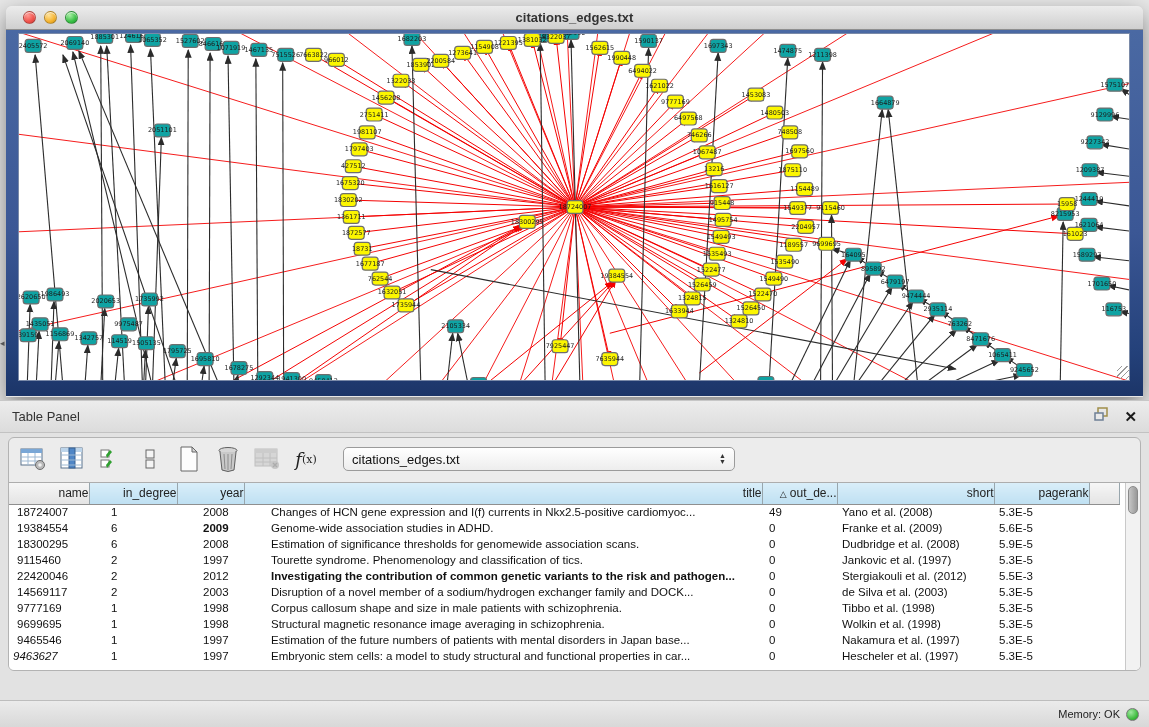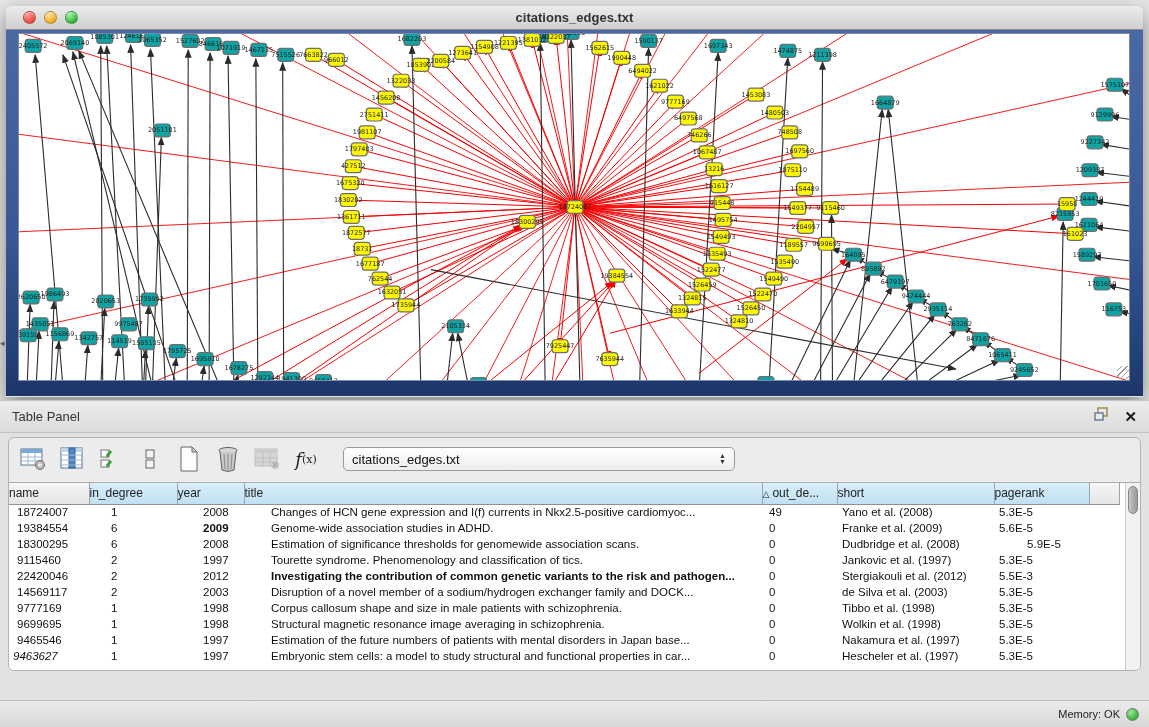--- a/index.html
+++ b/index.html
@@ -39,21 +39,21 @@
   .tbtn { width:28px; height:28px; display:flex; align-items:center; justify-content:center; cursor:pointer; }
   .fx { font-family:"DejaVu Serif", serif; font-size:15px; color:#222; }
   .fx i { font-size:18px; }
   .fx .fx-arg { font-size:11px; }
   .combo { width:392px; height:24px; background:linear-gradient(#ffffff,#ededed); border:1px solid #9b9b9b;
     border-radius:5px; display:flex; align-items:center; padding:0 8px; margin-left:12px; font-size:13px; color:#111; }
   .combo-arrows { margin-left:auto; font-size:7px; color:#333; line-height:.8; text-align:center; }
 
   .tp-tablewrap { position:absolute; left:0; top:44px; right:0; bottom:0; background:#fff; border-top:1px solid #adadad; }
   table.datatable { border-collapse:collapse; table-layout:fixed; width:1110px; font-size:11.5px; color:#111; }
-  table.datatable th { height:21px; font-size:12px; font-weight:normal; color:#222; text-align:left;
+  table.datatable th { height:21px; font-size:12px; font-weight:normal; color:#222; text-align:right;
     background:linear-gradient(#d9eef9,#bfe0f2); border-right:1px solid #98a6ad; border-bottom:1px solid #8f8f8f; overflow:hidden; white-space:nowrap; }
   table.datatable th.plain { background:linear-gradient(#f6f6f6,#e4e4e4); }
   table.datatable td { height:16px; white-space:nowrap; overflow:hidden; }
   .sort-tri { font-size:9px; margin-right:3px; }
   .vscroll { position:absolute; right:0; top:0; bottom:0; width:15px; background:#f2f2f2; border-left:1px solid #c9c9c9; }
   .vthumb { position:absolute; left:2px; top:3px; width:10px; height:28px; border-radius:5px;
     background:linear-gradient(90deg,#c6c6c6,#989898); border:1px solid #8a8a8a; }
 
   .tp-tabs { position:absolute; left:0; right:0; top:274px; display:flex; justify-content:center; }
   .seg { display:flex; border:1px solid #8f8f8f; border-radius:5px; overflow:hidden; height:21px;
@@ -650,21 +650,21 @@
               <td style="padding-left: 5px;">5.6E-5</td>
               <td></td>
             </tr>
             <tr>
               <td style="padding-left: 8px;">18300295</td>
               <td style="padding-left: 22px;">6</td>
               <td style="padding-left: 26px;">2008</td>
               <td style="padding-left: 27px;">Estimation of significance thresholds for genomewide association scans.</td>
               <td style="padding-left: 7px;">0</td>
               <td style="padding-left: 5px;">Dudbridge et al. (2008)</td>
-              <td style="padding-left: 5px; text-align: center;">5.9E-5</td>
+              <td style="padding-left: 5px;">5.9E-5</td>
               <td></td>
             </tr>
             <tr>
               <td style="padding-left: 8px;">9115460</td>
               <td style="padding-left: 22px;">2</td>
               <td style="padding-left: 26px;">1997</td>
               <td style="padding-left: 27px;">Tourette syndrome. Phenomenology and classification of tics.</td>
               <td style="padding-left: 7px;">0</td>
               <td style="padding-left: 5px;">Jankovic et al. (1997)</td>
               <td style="padding-left: 5px;">5.3E-5</td>

